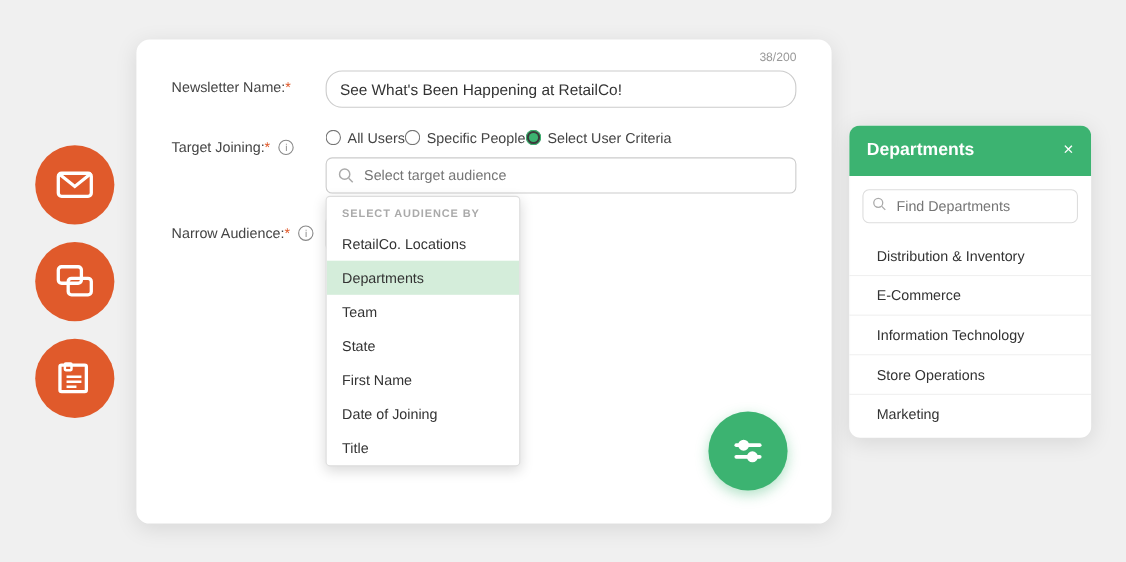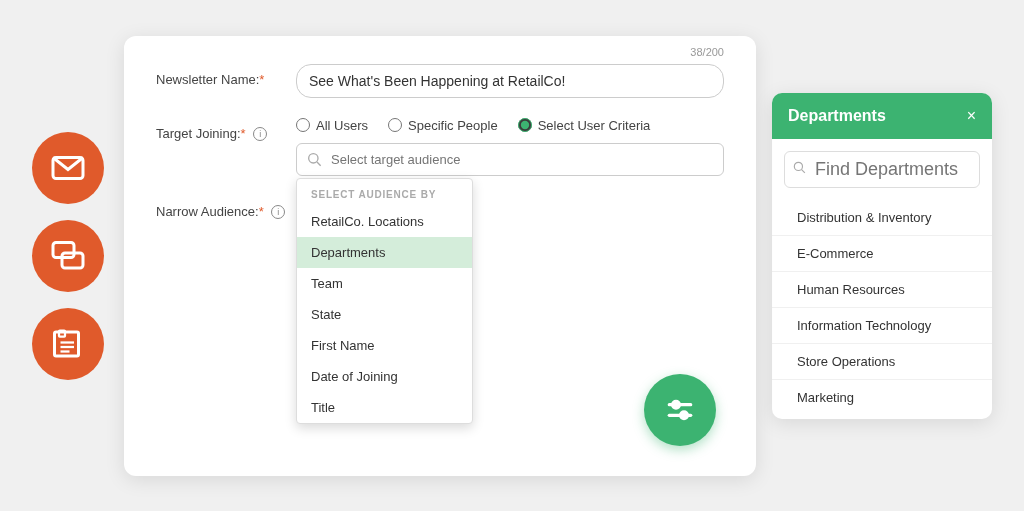--- a/index.html
+++ b/index.html
@@ -115,21 +115,20 @@
       padding: 8px 12px;
       font-size: 14px;
       color: #333;
       outline: none;
     }
 
     
     .radio-group {
       display: flex;
       align-items: flex-end;
-      gap: 20px;
       flex-wrap: wrap;
     }
 
     .radio-label {
       display: flex;
       align-items: center;
       gap: 6px;
       font-size: 13px;
       color: #444;
       cursor: pointer;
@@ -301,21 +300,21 @@
       stroke: #aaa;
       fill: none;
       stroke-width: 2;
     }
 
     .dept-search-input {
       width: 100%;
       border: 1.5px solid #ddd;
       border-radius: 6px;
       padding: 7px 10px 7px 30px;
-      font-size: 18px;
+      font-size: 13px;
       color: #a21caf;
       outline: none;
     }
 
     .dept-list {
       padding: 4px 0;
     }
 
     .dept-item {
       padding: 10px 25px;
@@ -445,20 +444,19 @@
     <div class="dept-search-wrapper">
       <svg viewBox="0 0 24 24">
         <circle cx="11" cy="11" r="7"></circle>
         <line x1="16.5" y1="16.5" x2="22" y2="22"></line>
       </svg>
       <input class="dept-search-input" type="text" placeholder="Find Departments" style="">
     </div>
     <div class="dept-list">
       <div class="dept-item">Distribution &amp; Inventory</div>
       <div class="dept-item">E-Commerce</div>
-      <div class="dept-item">Human Resources</div>
       <div class="dept-item">Information Technology</div>
       <div class="dept-item">Store Operations</div>
       <div class="dept-item">Marketing</div>
     </div>
   </div>
 
 </div>
 
 </body></html>

